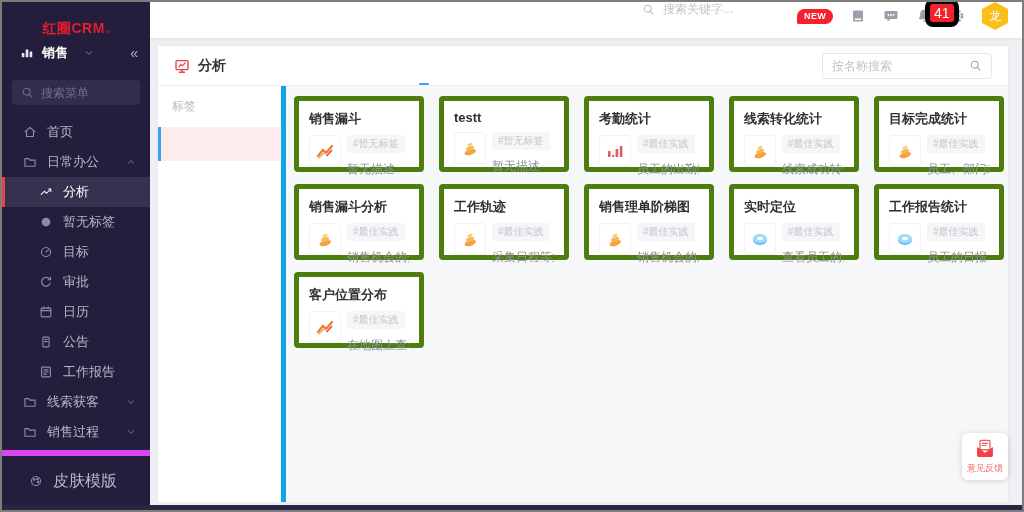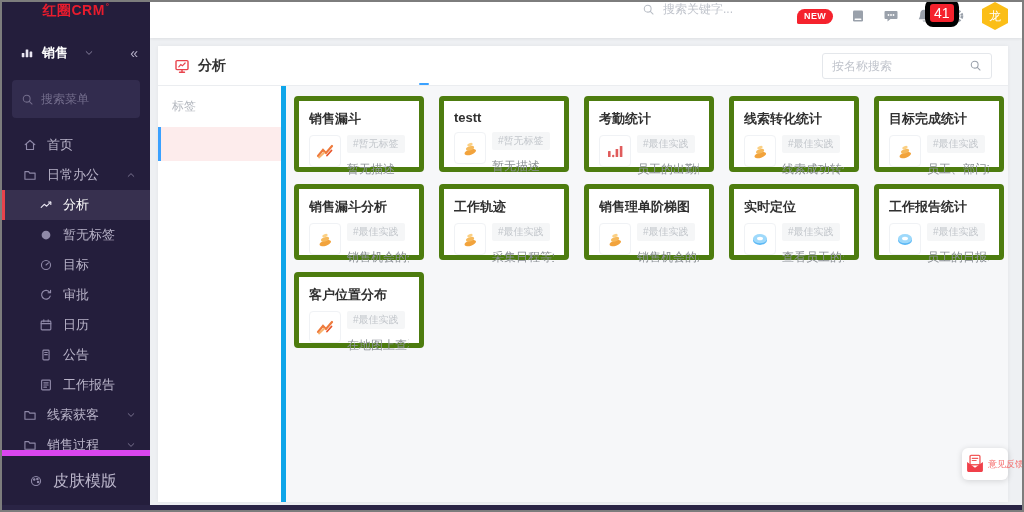--- a/index.html
+++ b/index.html
@@ -4,29 +4,29 @@
 <style>
   * { margin:0; padding:0; box-sizing:border-box; }
   body { font-family:"Liberation Sans","DejaVu Sans",sans-serif; background:#d9d9d9; }
   .frame { position:relative; width:1024px; height:512px; border:2px solid #7d7d7d;
            display:flex; background:#eef0f3; overflow:hidden; }
   .bottom-bar { position:absolute; left:0; right:0; bottom:0; height:5px; background:#2a2445; z-index:5; }
 
   
   .sidebar { width:148px; flex-shrink:0; background:#241e3c; color:#b6b1c8;
              display:flex; flex-direction:column; position:relative; z-index:3; }
-  .logo { height:36px; display:flex; align-items:flex-start; justify-content:center;
+  .logo { height:36px; display:flex; align-items:flex-end; justify-content:center;
           color:#e81c2e; font-weight:bold; font-size:14px; letter-spacing:.5px; }
   .logo sup { font-size:8px; margin-left:1px; }
   .workspace { display:flex; align-items:center; height:30px; padding:0 12px 0 18px;
                color:#fff; font-size:13px; cursor:pointer; }
   .workspace .ws-label { font-weight:bold; margin-left:8px; }
   .workspace .chev { margin-left:16px; color:#9b95b2; display:flex; }
   .workspace .collapse { margin-left:auto; font-size:14px; color:#b6b1c8; cursor:pointer; }
-  .side-search { margin:12px 10px 8px; background:#322c4e; border-radius:4px; height:38px;
+  .side-search { margin:12px 10px 8px; background:#322c4e; border-radius:4px; height:25px;
                  display:flex; align-items:center; padding:0 9px; color:#736d8c; }
   .side-search input { background:transparent; border:none; outline:none; width:100%;
                  margin-left:7px; font-size:12px; color:#a59fba; }
   .side-search input::placeholder { color:#736d8c; }
   .menu { flex:1; padding-top:4px; font-size:13px; overflow:hidden; }
   .menu-item { height:30px; display:flex; align-items:center; padding-left:20px;
                color:#b9b4c9; cursor:pointer; position:relative; }
   .menu-item .micon { display:flex; width:15px; justify-content:center; color:#8f89a8; }
   .menu-item .mlabel { margin-left:10px; white-space:nowrap; }
   .menu-item.sub { padding-left:36px; }
@@ -95,21 +95,21 @@
            display:flex; align-items:center; justify-content:center; flex-shrink:0; }
   .card-meta { flex:1; min-width:0; }
   .pill { display:inline-block; background:#f5f6f7; color:#c2c6cb; font-size:10px;
            padding:2px 6px; border-radius:2px; margin-bottom:4px; max-width:100%;
            white-space:nowrap; overflow:hidden; }
   .desc { font-size:12px; color:#8c9196; white-space:nowrap; overflow:hidden; }
 
   
   .feedback { position:absolute; right:14px; bottom:30px; width:46px; background:#fff;
            border-radius:6px; box-shadow:0 1px 6px rgba(0,0,0,.15); display:flex;
-           align-items:center; padding:5px 2px 5px; gap:2px;
+           flex-direction:column; align-items:center; padding:5px 2px 5px; gap:2px;
            cursor:pointer; z-index:4; }
   .feedback-label { font-size:9px; color:#f56c6c; white-space:nowrap; }
 </style>
 </head>
 <body>
 
 <div class="frame">
 
   <aside class="sidebar">
     <div class="logo">

